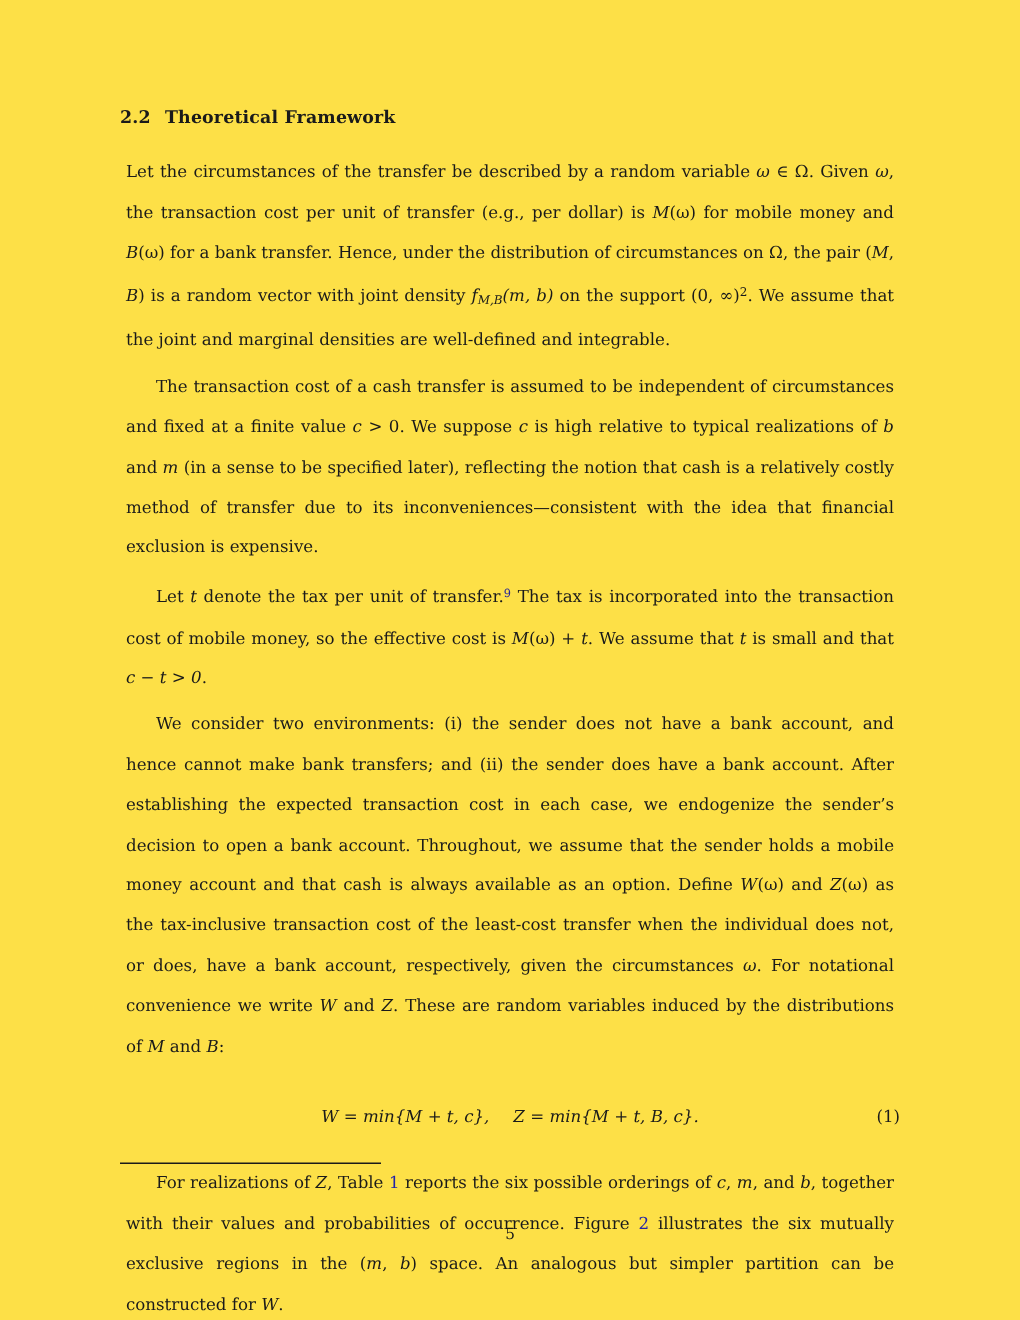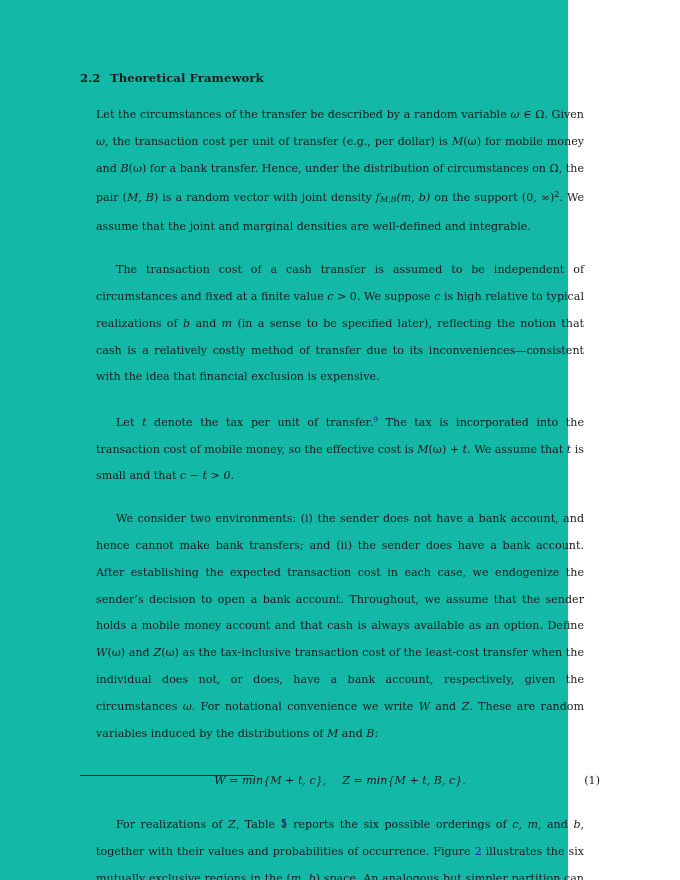--- a/index.html
+++ b/index.html
@@ -9,23 +9,23 @@
   }
   body {
     width: 680px;
     height: 880px;
     overflow: hidden;
     font-family: "DejaVu Serif", "Liberation Serif", serif;
     color: #1a1a1a;
   }
   .page {
     position: relative;
-    width: 568px;
+    width: 680px;
     height: 880px;
-    background: #14b8a6;
+    background: #fde047;
   }
   .content {
     position: absolute;
     left: 80px;
     top: 72px;
     width: 520px;
   }
 
   h2.section-heading {
     font-size: 11.6px;
@@ -35,21 +35,21 @@
     line-height: 1.2;
   }
   .section-heading .num {
     display: inline-block;
     width: 30px;
   }
 
   p.para {
     font-size: 11.1px;
     line-height: 26.8px;
-    margin: 16px;
+    margin: 4px;
     text-align: justify;
     text-justify: inter-word;
     -webkit-hyphens: none;
     hyphens: none;
   }
   p.indent {
     text-indent: 20px;
   }
   p.para + p.para {
     margin-top: 0;

